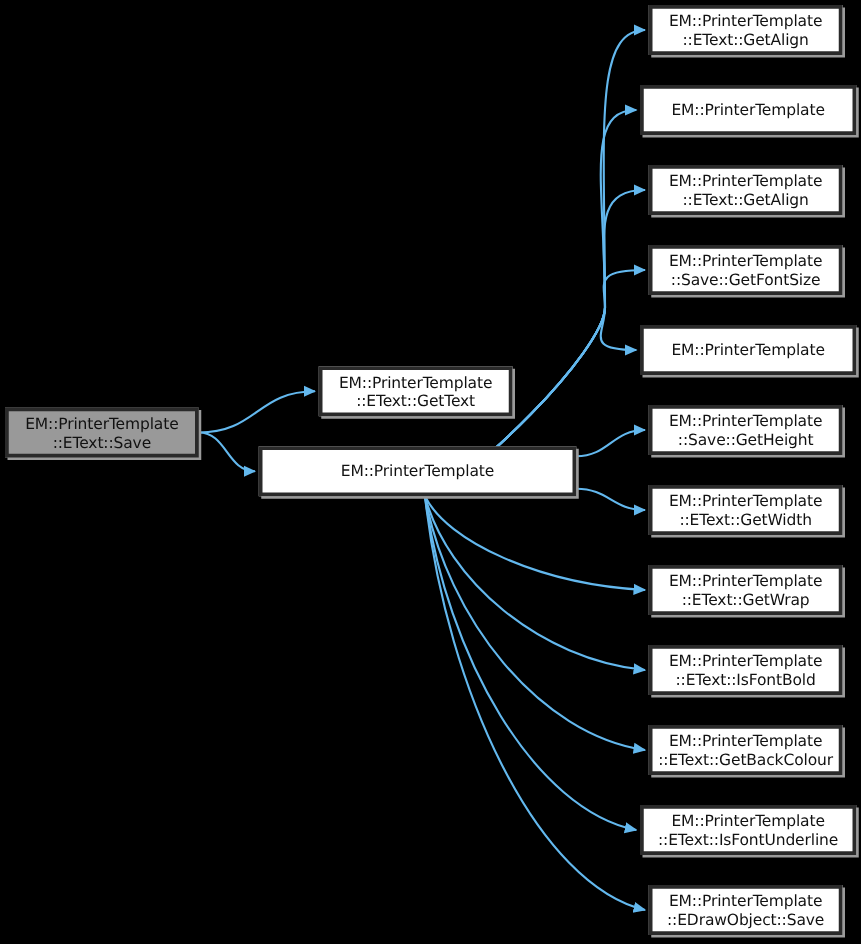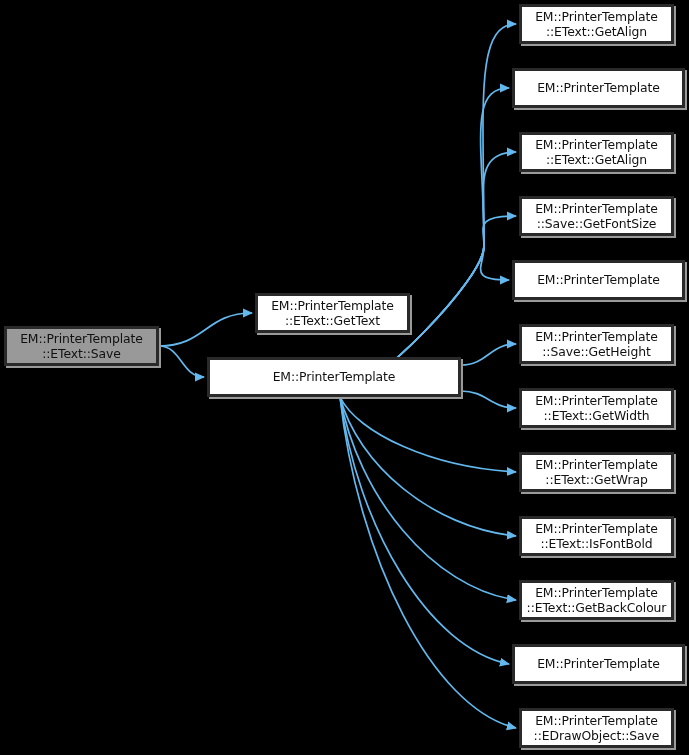--- a/index.html
+++ b/index.html
@@ -116,18 +116,19 @@
     <div class="node" style="left: 519px; top: 516px; width: 155px; height: 40px; background: rgb(255, 255, 255); border-color: rgb(42, 42, 42);">
       <span class="ln">EM::PrinterTemplate</span>
       <span class="ln">::EText::IsFontBold</span>
     </div>
     <div class="node" style="left: 519px; top: 580px; width: 155px; height: 40px; background: rgb(255, 255, 255); border-color: rgb(42, 42, 42);">
       <span class="ln">EM::PrinterTemplate</span>
       <span class="ln">::EText::GetBackColour</span>
     </div>
     <div class="node" style="left: 512px; top: 644px; width: 173px; height: 40px; background: rgb(255, 255, 255); border-color: rgb(42, 42, 42);">
       <span class="ln">EM::PrinterTemplate</span>
+      <span class="ln">::EText::IsFontUnderline</span>
     </div>
     <div class="node" style="left: 519px; top: 708px; width: 155px; height: 40px; background: rgb(255, 255, 255); border-color: rgb(42, 42, 42);">
       <span class="ln">EM::PrinterTemplate</span>
       <span class="ln">::EDrawObject::Save</span>
     </div>
   </div>
 
 </body></html>

